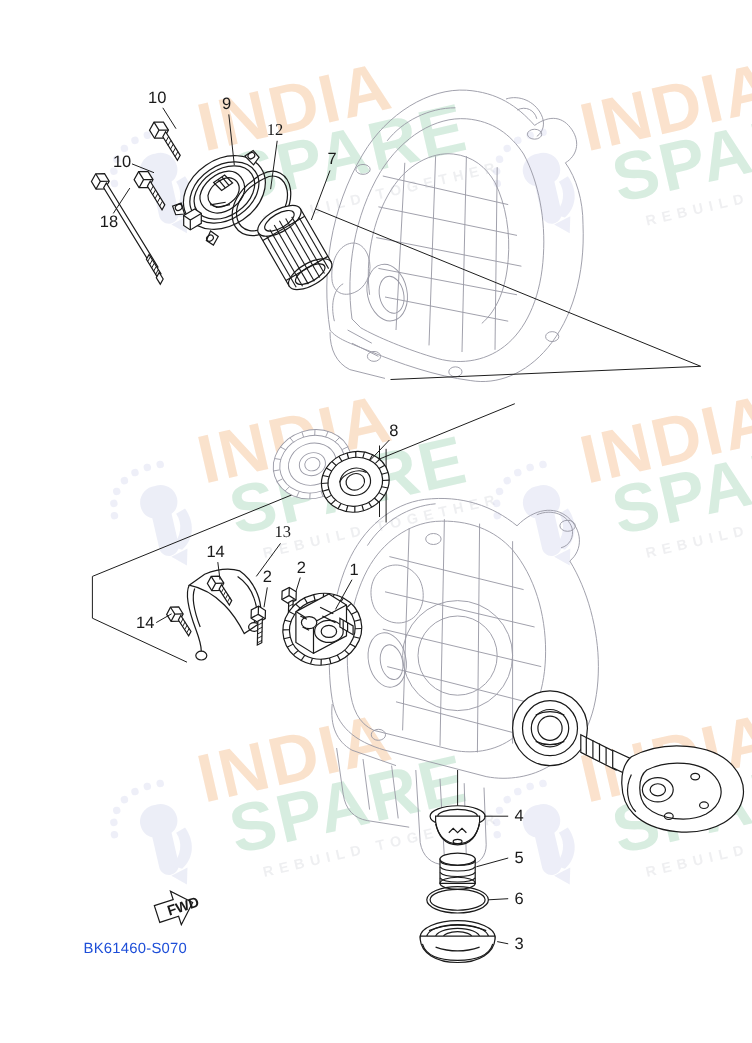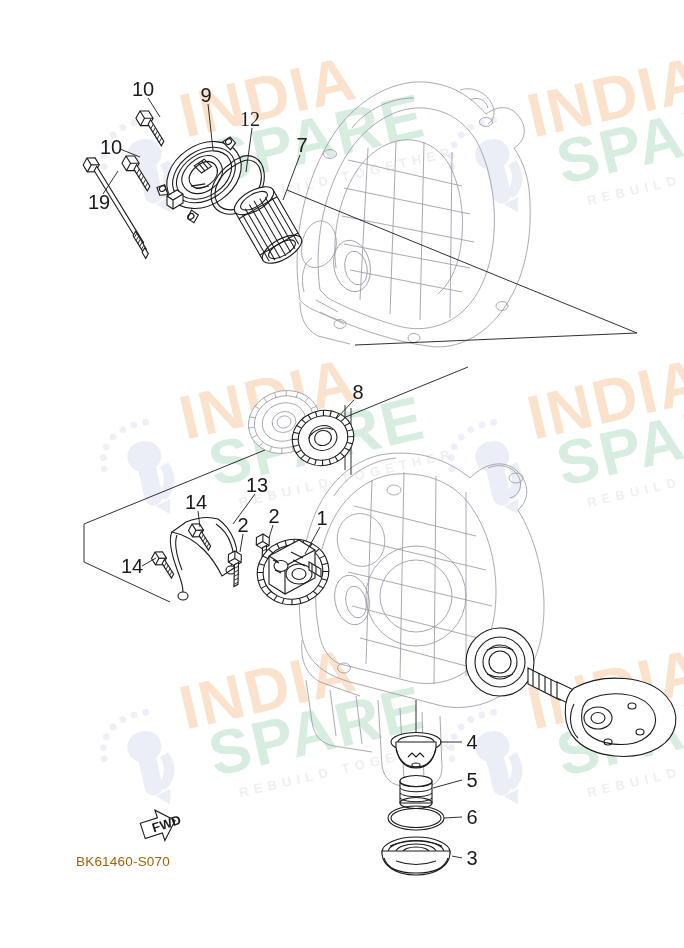--- a/index.html
+++ b/index.html
@@ -31,35 +31,35 @@
   #watermark-layer { z-index: 1; }
   #art-layer { z-index: 2; }
   #callout-layer { z-index: 3; }
   #footer-layer { z-index: 4; }
 
   .wm-group { opacity: 0.30; }
 
   .callout-num {
     position: absolute;
     font-family: "Liberation Sans", sans-serif;
-    font-size: 20px;
+    font-size: 15px;
     font-weight: 400;
     color: #1a1a1a;
     line-height: 1;
     white-space: nowrap;
     transform: translate(-50%, -50%);
     letter-spacing: 0px;
   }
   #diagram-code {
     position: absolute;
     left: 76px;
     top: 854px;
     font-family: "Liberation Sans", sans-serif;
     font-size: 13.5px;
-    color: #a16207;
+    color: #1d4ed8;
     letter-spacing: 0.2px;
     white-space: nowrap;
   }
   .fwd-text {
     font-family: "Liberation Sans", sans-serif;
     font-size: 13px;
     font-weight: 700;
     fill: #1a1a1a;
   }
 </style>
@@ -606,23 +606,23 @@
       <text class="fwd-text" x="152" y="831" transform="rotate(-18 158 826)">FWD</text>
     </g>
   </svg>
 
   <div class="layer" id="callout-layer">
     <span class="callout-num" style="left:143px; top:89px;">10</span>
     <span class="callout-num" style="left:206px; top:95px;">9</span>
     <span class="callout-num" style="left:250px; top:119px;font-family:Liberation Serif, serif;">12</span>
     <span class="callout-num" style="left:302px; top:145px;">7</span>
     <span class="callout-num" style="left:111px; top:147px;">10</span>
-    <span class="callout-num" style="left:99px; top:202px;">19</span>
+    <span class="callout-num" style="left:99px; top:202px;">18</span>
     <span class="callout-num" style="left:358px; top:392px;">8</span>
-    <span class="callout-num" style="left:257px; top:485px;">13</span>
+    <span class="callout-num" style="left:257px; top:485px;font-family:Liberation Serif, serif;">13</span>
     <span class="callout-num" style="left:196px; top:502px;">14</span>
     <span class="callout-num" style="left:243px; top:525px;">2</span>
     <span class="callout-num" style="left:274px; top:516px;">2</span>
     <span class="callout-num" style="left:322px; top:518px;">1</span>
     <span class="callout-num" style="left:132px; top:566px;">14</span>
     <span class="callout-num" style="left:472px; top:742px;">4</span>
     <span class="callout-num" style="left:472px; top:780px;">5</span>
     <span class="callout-num" style="left:472px; top:817px;">6</span>
     <span class="callout-num" style="left:472px; top:858px;">3</span>
   </div>

